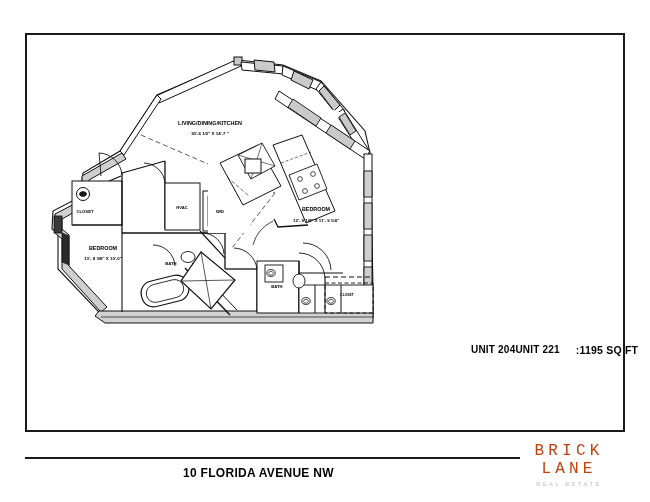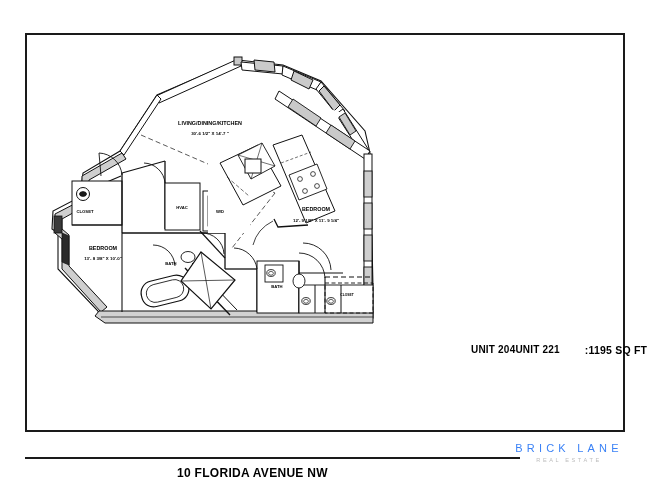--- a/index.html
+++ b/index.html
@@ -12,33 +12,33 @@
   }
 
   #floorplan-svg{position:absolute;left:25px;top:33px;}
 
   #unit-block{
     position:absolute;left:471px;top:344px;
     display:flex;align-items:center;
   }
   #unit-labels{display:flex;flex-direction:row;line-height:1.18;}
   #unit-labels span{font-size:10px;font-weight:bold;letter-spacing:.2px;}
-  #unit-area{font-size:10.5px;font-weight:bold;margin-left:25px;letter-spacing:.2px;}
+  #unit-area{font-size:10.5px;font-weight:bold;margin-left:16px;letter-spacing:.2px;}
 
   #bottom-rule{
     position:absolute;left:25px;top:457px;width:495px;height:2px;background:#1a1a1a;
   }
   #address{
-    position:absolute;left:177px;top:466px;
+    position:absolute;left:183px;top:466px;
     font-size:12px;font-weight:bold;letter-spacing:.3px;
   }
   #brand{
     position:absolute;left:508px;top:442px;text-align:center;width:122px;
   }
-  #brand-name{font-size:11px;letter-spacing:4.2px;color:#3b82f6;}
+  #brand-name{font-size:16px;letter-spacing:4.2px;color:#c2410c;font-family:Liberation Mono, monospace;}
   #brand-sub{font-size:5.6px;letter-spacing:2.6px;color:#bdbdbd;margin-top:3px;}
 
   .fp-label{font-size:4.2px;font-weight:bold;font-family:"Liberation Sans",sans-serif;}
   .fp-room{font-size:5.4px;font-weight:bold;}
   .fp-dim{font-size:4.4px;font-weight:bold;}
   .fp-tiny{font-size:3.3px;font-weight:bold;}
 </style>
 </head>
 <body>
 

